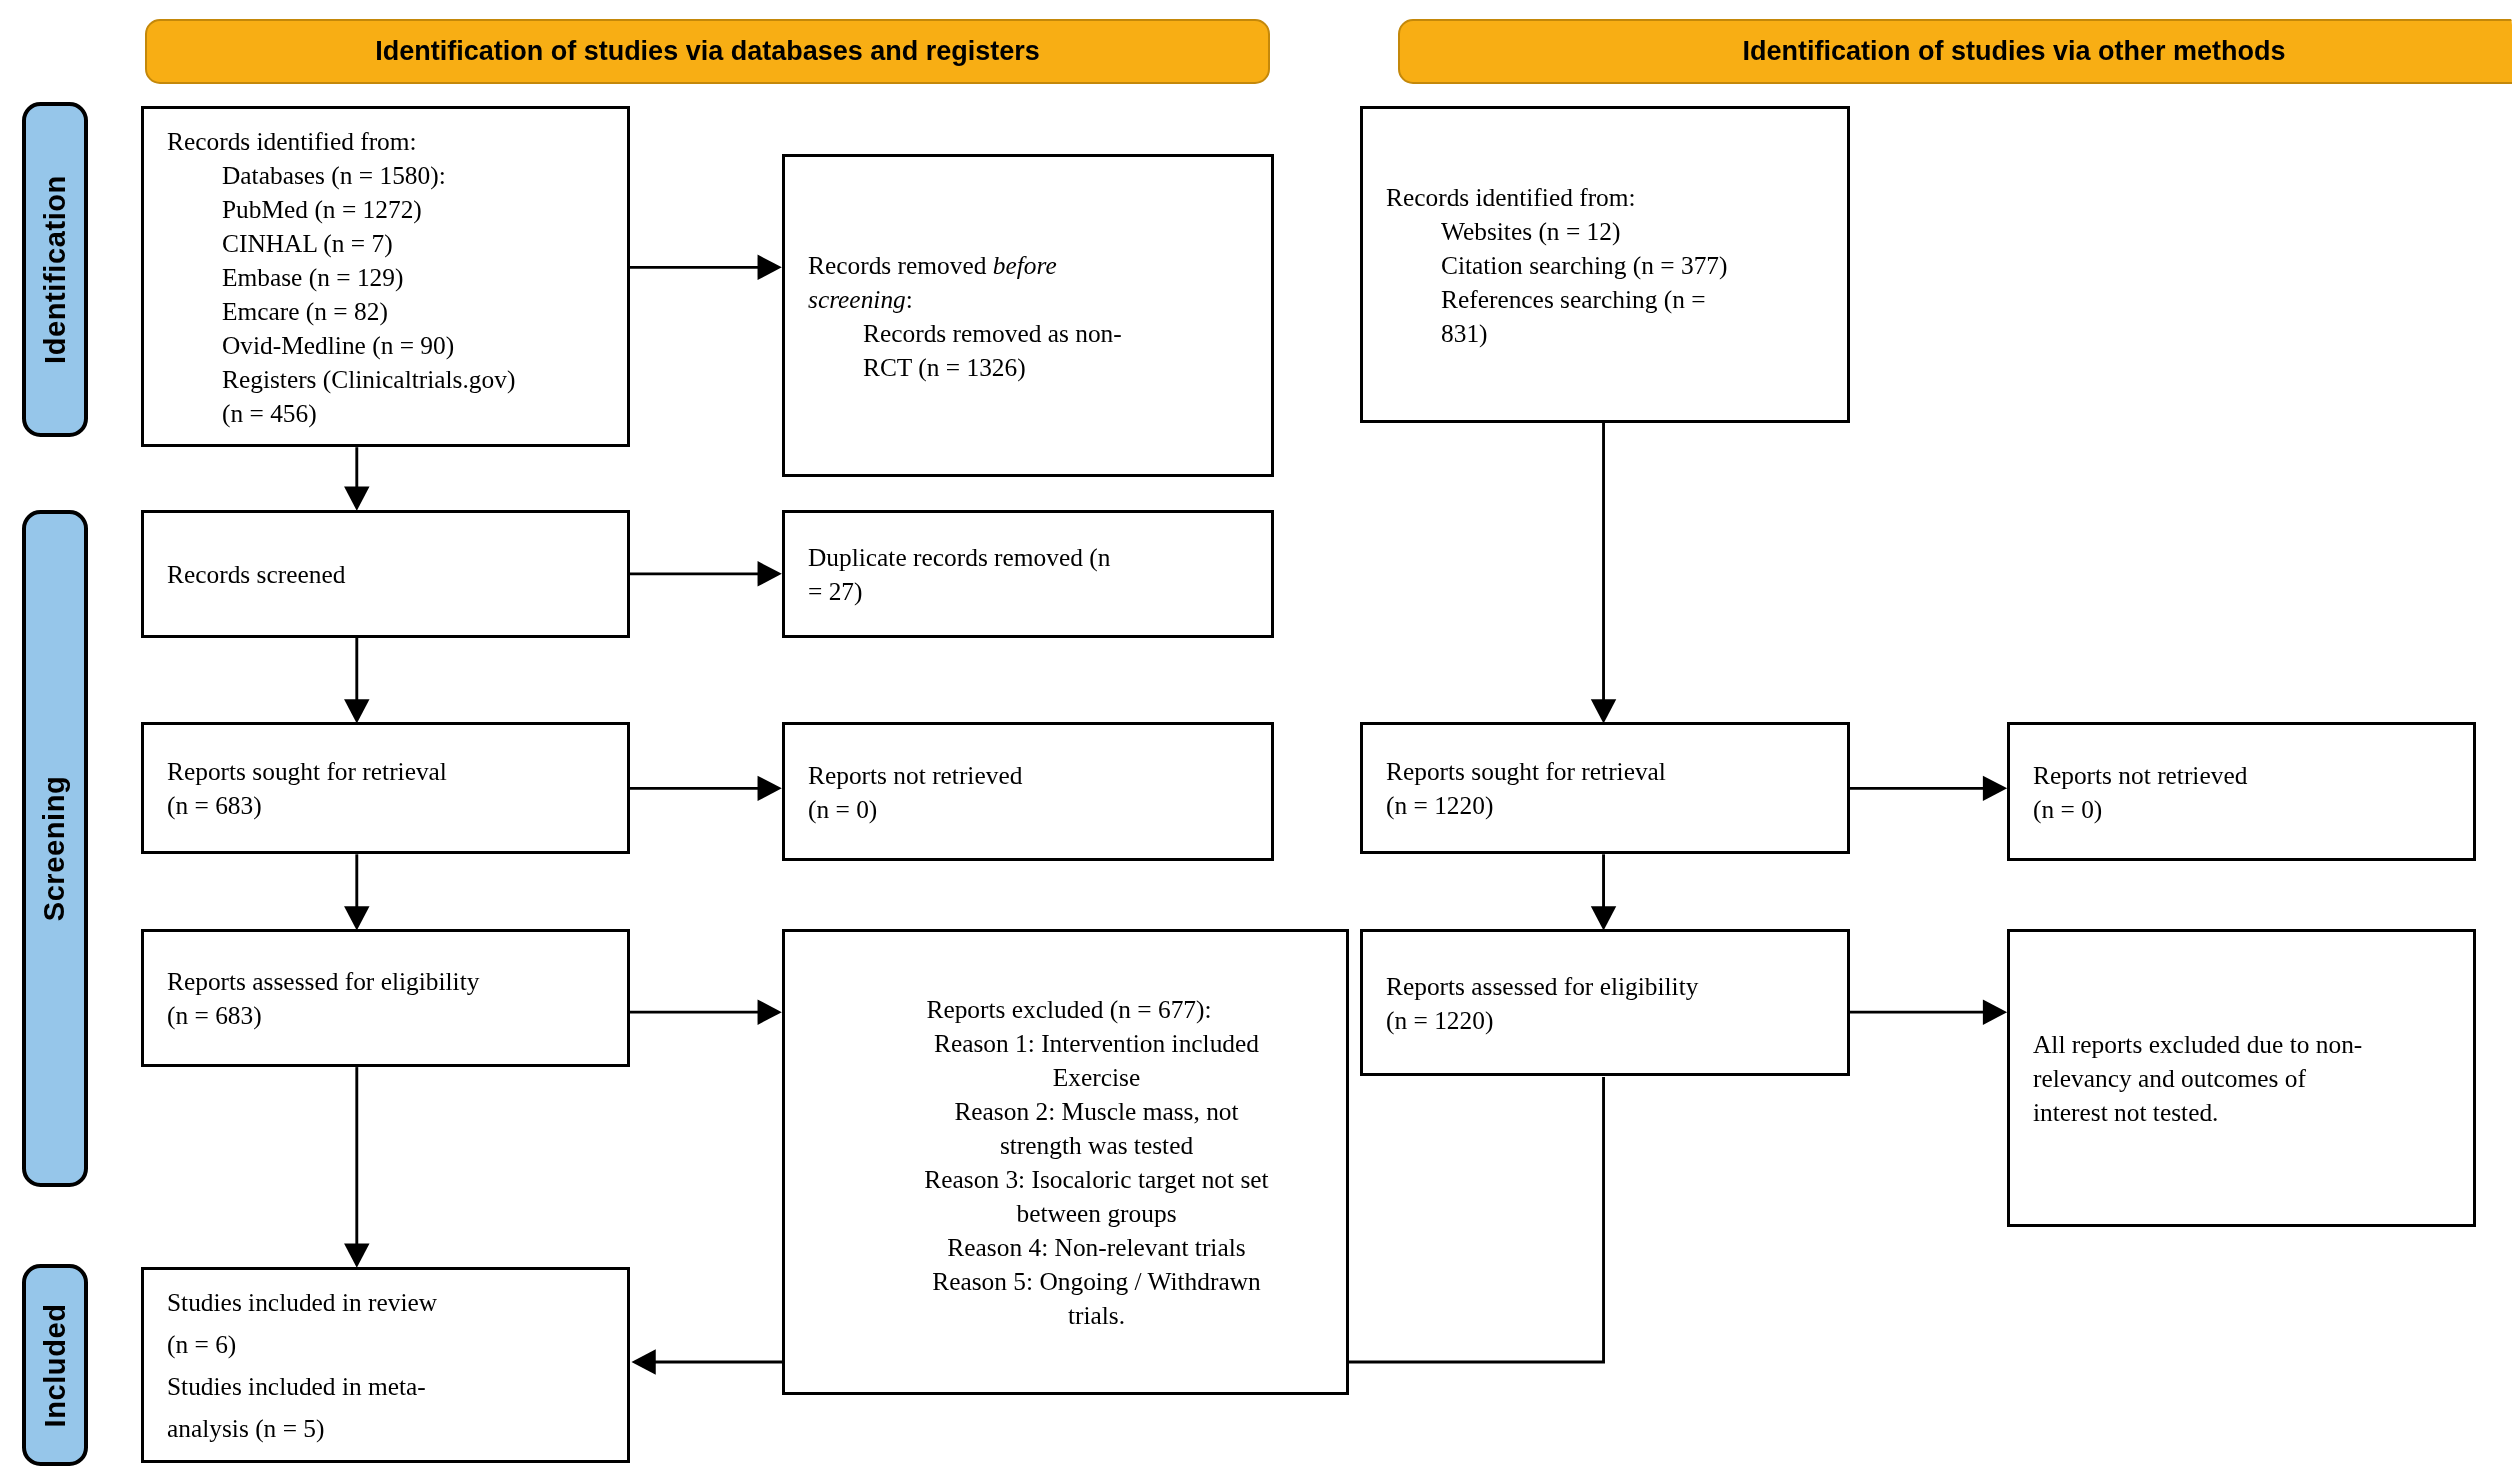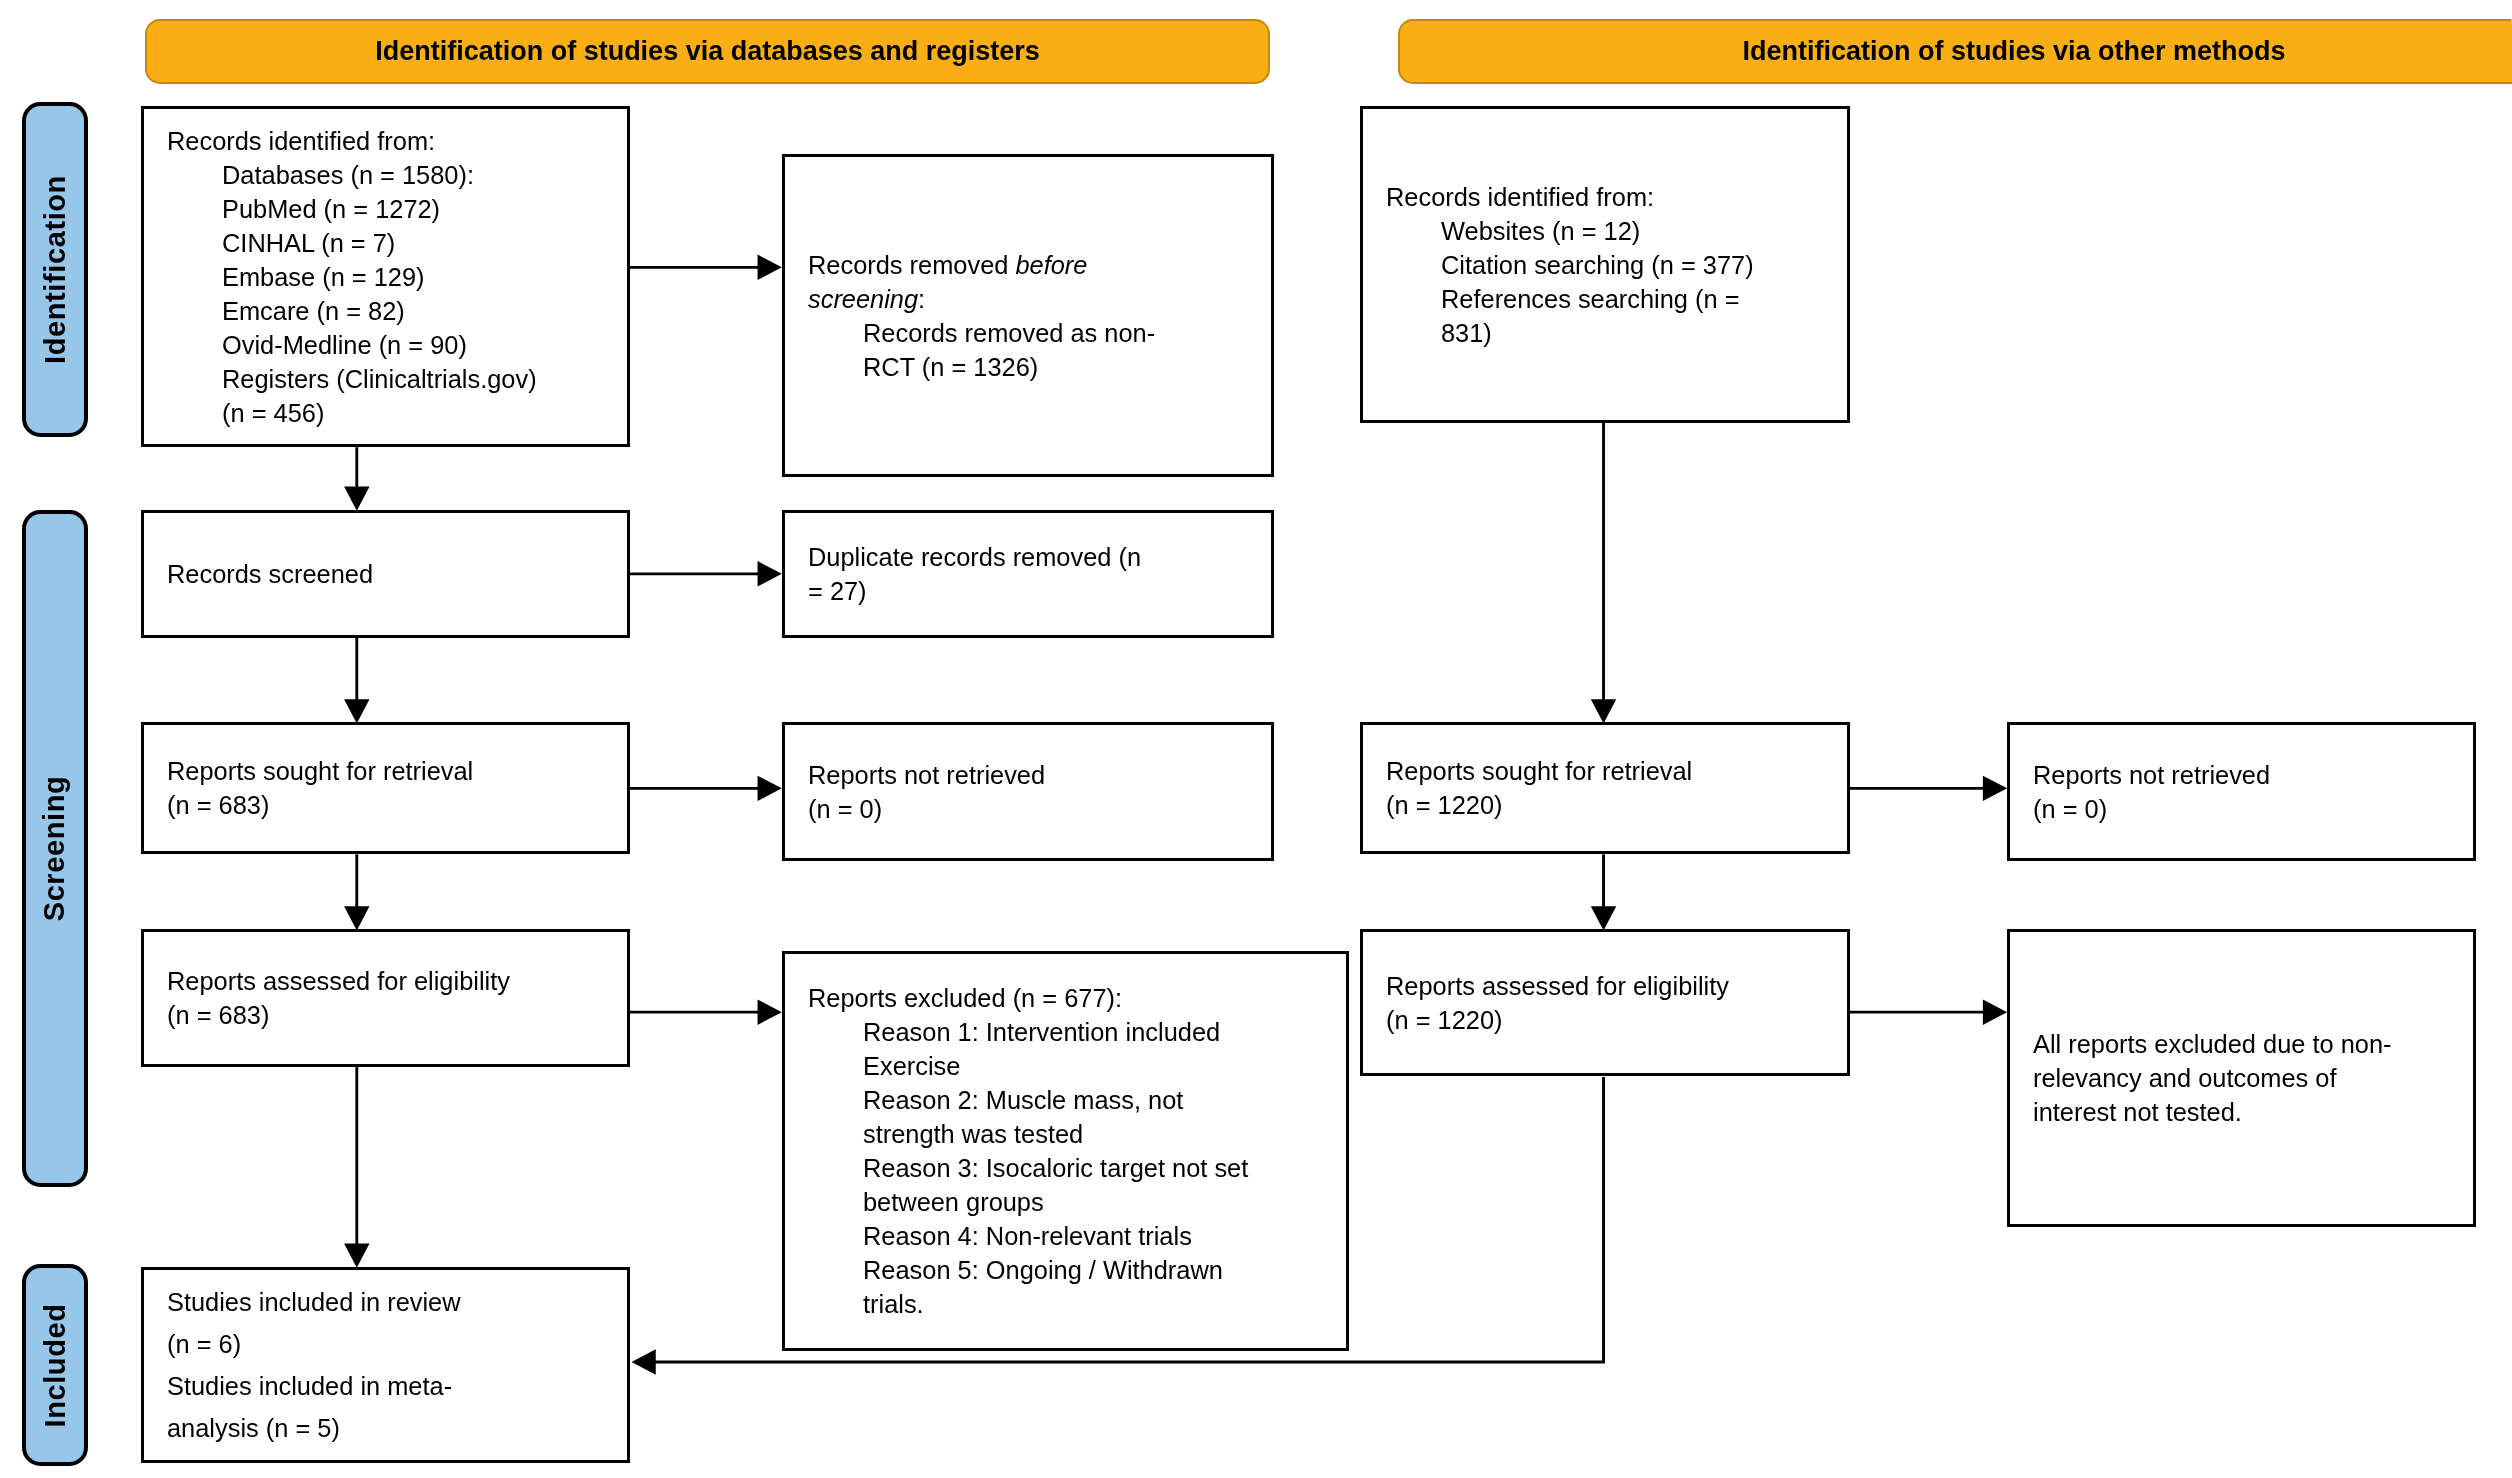--- a/index.html
+++ b/index.html
@@ -39,20 +39,21 @@
     letter-spacing:0.6px;
   }
   .box{
     position:absolute;
     background:var(--box-bg,#fff);
     border:3.5px solid var(--box-border,#000);
     box-sizing:border-box;
     display:flex;flex-direction:column;justify-content:center;
     padding:14px 16px 14px 23px;
     font-size:25.4px;
+    font-family:Liberation Serif, serif;
   }
   .ln{line-height:34px;}
   .ind{margin-left:55px;}
   .it{font-style:italic;}
 </style>
 </head>
 <body>
 
 <div id="canvas">
 
@@ -171,21 +172,21 @@
   <div class="box" style="left:782px;top:510px;width:492px;height:128px;">
     <div class="ln">Duplicate records removed (n</div>
     <div class="ln">= 27)</div>
   </div>
 
   <div class="box" style="left:782px;top:722px;width:492px;height:139px;">
     <div class="ln">Reports not retrieved</div>
     <div class="ln">(n = 0)</div>
   </div>
 
-  <div class="box" style="left:782px;top:951px;width:567px;height:400px;">
+  <div class="box" style="left:782px;top:929px;width:567px;height:466px;align-items:center;">
     <div class="ln">Reports excluded (n = 677):</div>
     <div class="ln ind">Reason 1: Intervention included</div>
     <div class="ln ind">Exercise</div>
     <div class="ln ind">Reason 2: Muscle mass, not</div>
     <div class="ln ind">strength was tested</div>
     <div class="ln ind">Reason 3: Isocaloric target not set</div>
     <div class="ln ind">between groups</div>
     <div class="ln ind">Reason 4: Non-relevant trials</div>
     <div class="ln ind">Reason 5: Ongoing / Withdrawn</div>
     <div class="ln ind">trials.</div>

